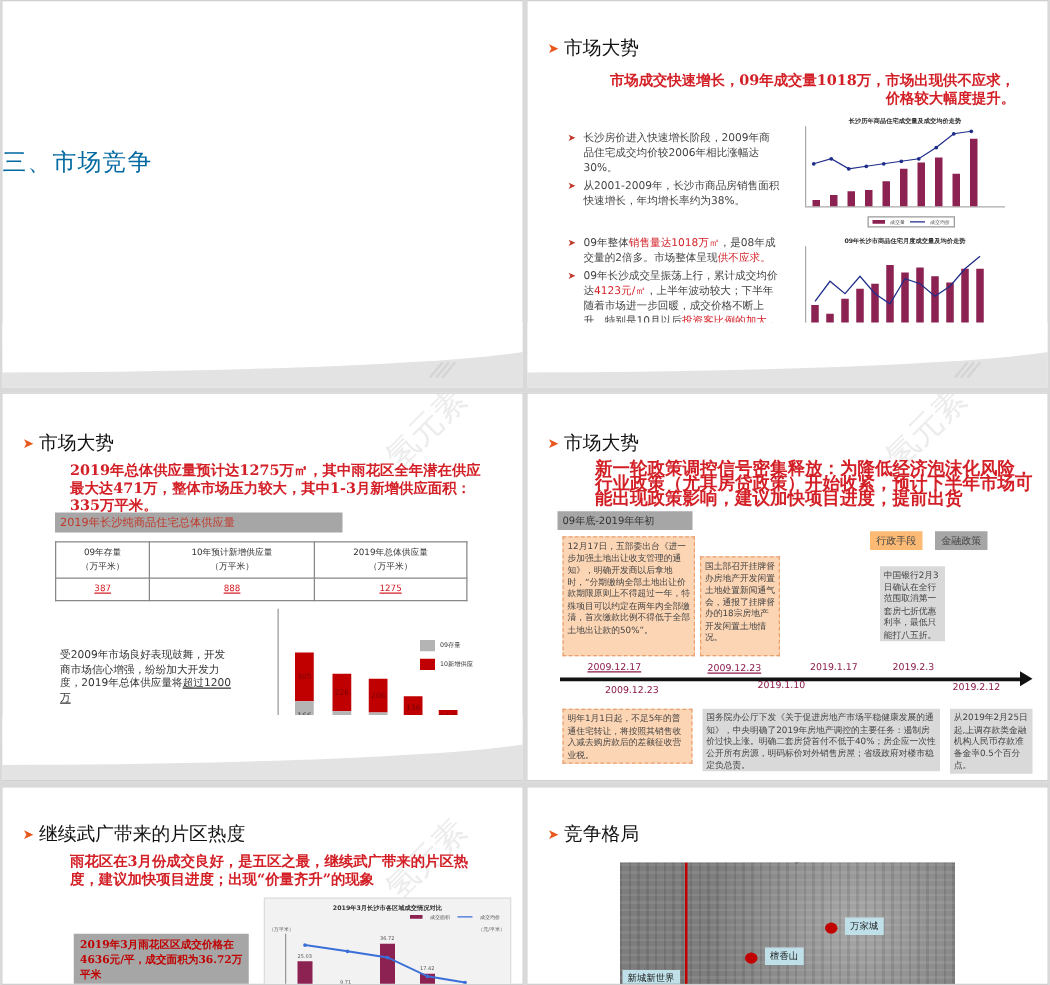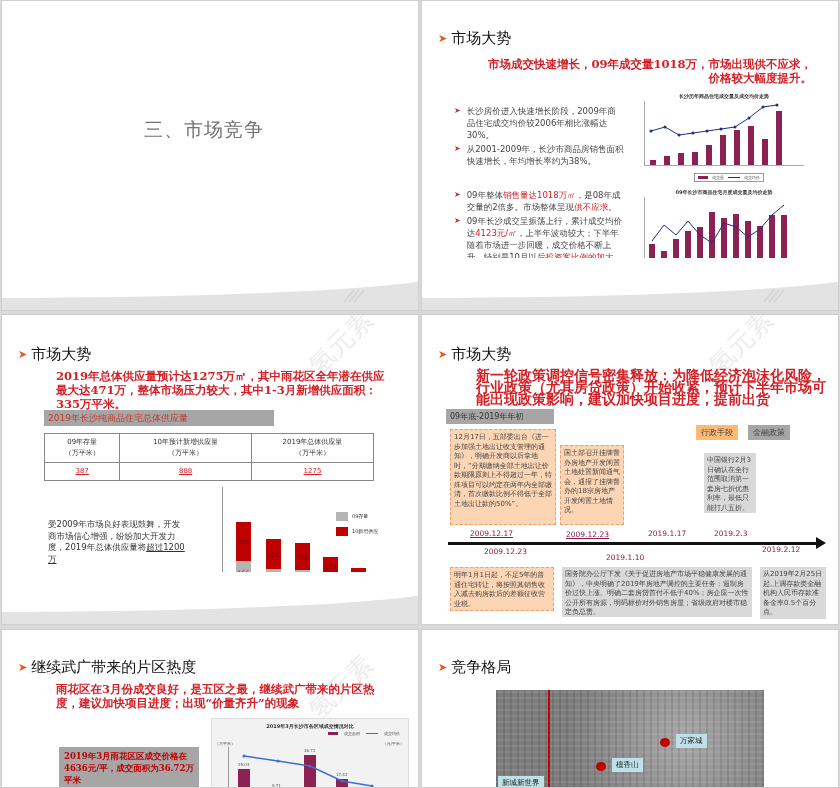--- a/index.html
+++ b/index.html
@@ -10,21 +10,21 @@
   .s1 { left: 1px; top: 0; }
   .s2 { left: 421px; top: 0; }
   .s3 { left: 1px; top: 314px; }
   .s4 { left: 421px; top: 314px; }
   .s5 { left: 1px; top: 629px; height: 159px; }
   .s6 { left: 421px; top: 629px; height: 159px; }
   .footer-band { position: absolute; left: -20px; bottom: 0; width: 460px; height: 40px; background: #e3e3e3; border-top-left-radius: 100% 30%; }
   .footer-band::before { content: ""; position: absolute; left: 0; top: -12px; width: 460px; height: 40px; background: #fff; border-bottom-right-radius: 100% 60%; border-bottom-left-radius: 0; }
   .watermark-lines { position: absolute; bottom: 4px; right: 50px; width: 24px; height: 18px; opacity: .5; }
   .watermark-lines i { position: absolute; width: 2px; height: 16px; background: #c8c8c8; transform: rotate(40deg); }
-  .cover-title { position: absolute; left: 0; right: 12px; top: 116px; text-align: center; color: #737373; font-size: 19px; letter-spacing: 1px; }
+  .cover-title { position: absolute; left: 0; right: 12px; top: 116px; text-align: left; color: #0369a1; font-size: 19px; letter-spacing: 1px; }
   .slide-head { position: absolute; left: 16px; top: 28px; font-size: 15px; color: #111; display: flex; align-items: center; gap: 4px; }
   .arrow-icon { color: #e8581e; font-size: 11px; }
   .headline { position: absolute; color: #d32027; font-weight: bold; font-size: 11.5px; line-height: 14px; font-family: "DejaVu Serif", serif; }
   .bullets { position: absolute; font-size: 8.5px; color: #444; line-height: 12px; }
   .bullets .b { display: flex; gap: 6px; margin-bottom: 2px; }
   .bullets .b .mk { color: #c0392b; font-size: 8px; }
   .hl { color: #d32027; }
   .chart { position: absolute; }
   .chart-title { font-size: 5px; color: #333; text-align: center; font-weight: bold; }
   .bars { position: absolute; display: flex; align-items: flex-end; }
@@ -267,21 +267,21 @@
     <div class="pbox orange" style="left:138px; top:130px; width:64px; height:80px;">国土部召开挂牌督办房地产开发闲置土地处置新闻通气会，通报了挂牌督办的18宗房地产开发闲置土地情况。</div>
     <div class="pbox grey" style="left:282px; top:138px; width:52px; height:60px;">中国银行2月3日确认在全行范围取消第一套房七折优惠利率，最低只能打八五折。</div>
 
     <div class="tl-line"></div>
     <div class="tl-arrow"></div>
     <div class="tl-date u" style="left:48px; top:214px;">2009.12.17</div>
     <div class="tl-date u" style="left:144px; top:215px;">2009.12.23</div>
     <div class="tl-date" style="left:226px; top:214px;">2019.1.17</div>
     <div class="tl-date" style="left:292px; top:214px;">2019.2.3</div>
     <div class="tl-date" style="left:62px; top:232px;">2009.12.23</div>
-    <div class="tl-date" style="left:184px; top:228px;margin-top:10px;">2019.1.10</div>
+    <div class="tl-date" style="left:184px; top:228px;">2019.1.10</div>
     <div class="tl-date" style="left:340px; top:230px;">2019.2.12</div>
 
     <div class="pbox orange" style="left:28px; top:252px; width:104px; height:44px;">明年1月1日起，不足5年的普通住宅转让，将按照其销售收入减去购房款后的差额征收营业税。</div>
     <div class="pbox grey" style="left:140px; top:252px; width:190px; height:50px;">国务院办公厅下发《关于促进房地产市场平稳健康发展的通知》，中央明确了2019年房地产调控的主要任务：遏制房价过快上涨。明确二套房贷首付不低于40%；房企应一次性公开所有房源，明码标价对外销售房屋；省级政府对楼市稳定负总责。</div>
     <div class="pbox grey" style="left:338px; top:252px; width:66px; height:52px;">从2019年2月25日起,上调存款类金融机构人民币存款准备金率0.5个百分点。</div>
   </div>
 
   <div class="slide s5">
     <div class="wm-text" style="left:300px; top:40px;">氢元素</div>
     <div class="slide-head" style="top:28px;">

